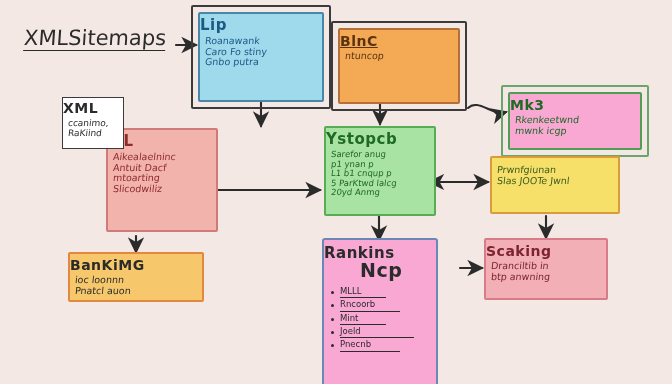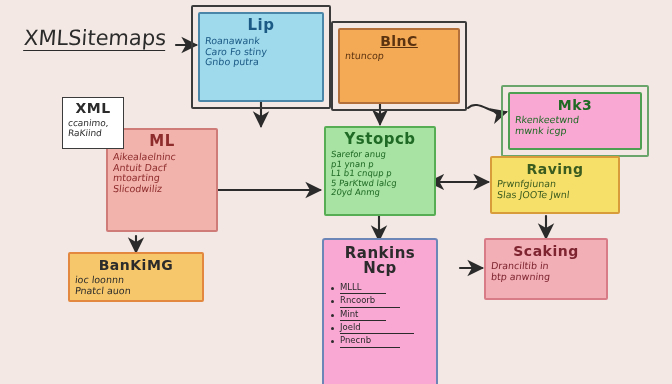--- a/index.html
+++ b/index.html
@@ -7,21 +7,20 @@
     width:672px;height:384px;overflow:hidden;
     background:#f3e8e3;
     font-family:"DejaVu Sans",sans-serif;
     position:relative;
   }
   #canvas{position:absolute;inset:0;width:672px;height:384px;}
   .node{position:absolute;box-sizing:border-box;}
   .node .title{
     font-family:"DejaVu Sans",sans-serif;
     font-weight:600;
-    text-align:center;
     letter-spacing:.5px;
     line-height:1;
   }
   .node .lines{margin-top:3px;padding:0 5px;}
   .node .ln{
     font-family:"DejaVu Sans",sans-serif;
     line-height:1.12;
     white-space:nowrap;
     overflow:hidden;
     transform:skewX(-6deg);
@@ -109,21 +108,20 @@
     <div class="node" style="left: 106px; top: 128px; width: 112px; height: 104px; background: rgb(242, 179, 173); border: 2.2px solid rgb(207, 123, 120); border-radius: 2px; color: rgb(142, 44, 44); padding-top: 4px; z-index: 4;">
       <div class="title" style="font-size: 15px;">ML</div>
       <div class="lines">
         <div class="ln" style="font-size: 9.5px;">Aikealaelninc</div>
         <div class="ln" style="font-size: 9.5px;">Antuit Dacf</div>
         <div class="ln" style="font-size: 9.5px;">mtoarting</div>
         <div class="ln" style="font-size: 9.5px;">Slicodwiliz</div>
       </div>
     </div>
     <div class="node" style="left: 490px; top: 156px; width: 130px; height: 58px; background: rgb(247, 224, 106); border: 2.2px solid rgb(217, 156, 58); border-radius: 2px; color: rgb(59, 92, 31); padding-top: 4px; z-index: 4;">
-      <div class="title" style="font-size: 14px;">Raving</div>
       <div class="lines">
         <div class="ln" style="font-size: 9.5px;">Prwnfgiunan</div>
         <div class="ln" style="font-size: 9.5px;">Slas JOOTe Jwnl</div>
       </div>
     </div>
     <div class="node" style="left: 484px; top: 238px; width: 124px; height: 62px; background: rgb(242, 175, 181); border: 2.2px solid rgb(216, 125, 136); border-radius: 2px; color: rgb(125, 36, 48); padding-top: 4px; z-index: 4;">
       <div class="title" style="font-size: 14px;">Scaking</div>
       <div class="lines">
         <div class="ln" style="font-size: 9.5px;">Dranciltib in</div>
         <div class="ln" style="font-size: 9.5px;">btp anwning</div>
@@ -141,21 +139,21 @@
 <div class="node" id="xml-note" style="z-index: 6; left: 62px; top: 97px; width: 62px; height: 52px; background: rgb(255, 255, 255); border: 1.6px solid rgb(59, 59, 59); color: rgb(43, 43, 43); padding-top: 3px;">
   <div class="title" style="font-size:14px;">XML</div>
   <div class="lines">
     <div class="ln" style="font-size:9px;">ccanimo,</div>
     <div class="ln" style="font-size:9px;">RaKiind</div>
   </div>
 </div>
 
 <div class="node" id="rank-card" style="z-index: 7; left: 322px; top: 238px; width: 116px; height: 160px; background: #f9a8d4; border: 2.2px solid rgb(109, 134, 184); border-radius: 3px; color: rgb(43, 43, 43);">
   <div class="title" style="font-size:15px;margin-top:6px;">Rankins</div>
-  <div class="title" style="font-size:15px;">Ncp</div>
+  <div class="title" style="font-size:19px;padding-left:36px;">Ncp</div>
   <ul class="list" id="rank-list" style="margin-top:5px;font-size:8.5px;">
       <li><span class="strike" style="min-width: 46px;">MLLL</span></li>
       <li><span class="strike" style="min-width: 60px;">Rncoorb</span></li>
       <li><span class="strike" style="min-width: 46px;">Mint</span></li>
       <li><span class="strike" style="min-width: 74px;">Joeld</span></li>
       <li><span class="strike" style="min-width: 60px;">Pnecnb</span></li>
     </ul>
 </div>
 
 </body></html>

